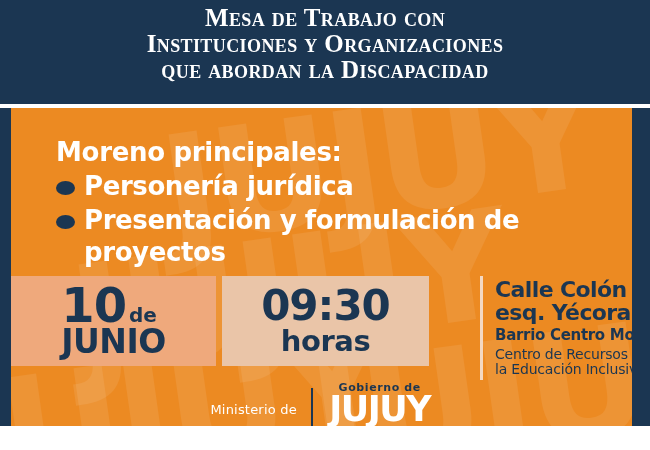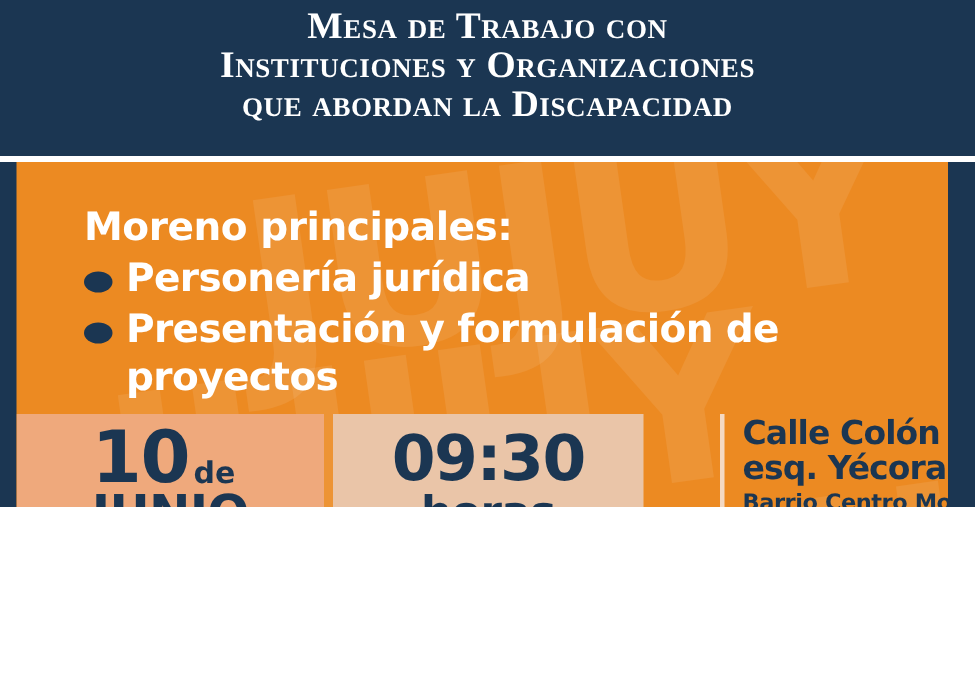--- a/index.html
+++ b/index.html
@@ -8,21 +8,21 @@
     background: #ffffff;
   }
   body {
     font-family: "Liberation Sans", sans-serif;
     -webkit-font-smoothing: antialiased;
   }
 
   .poster {
     position: relative;
     width: 650px;
-    height: 338px;
+    height: 426px;
     overflow: hidden;
     background: #1b3652;
   }
 
   
   .header {
     position: absolute;
     left: 0; top: 0;
     width: 650px;
     height: 104px;

